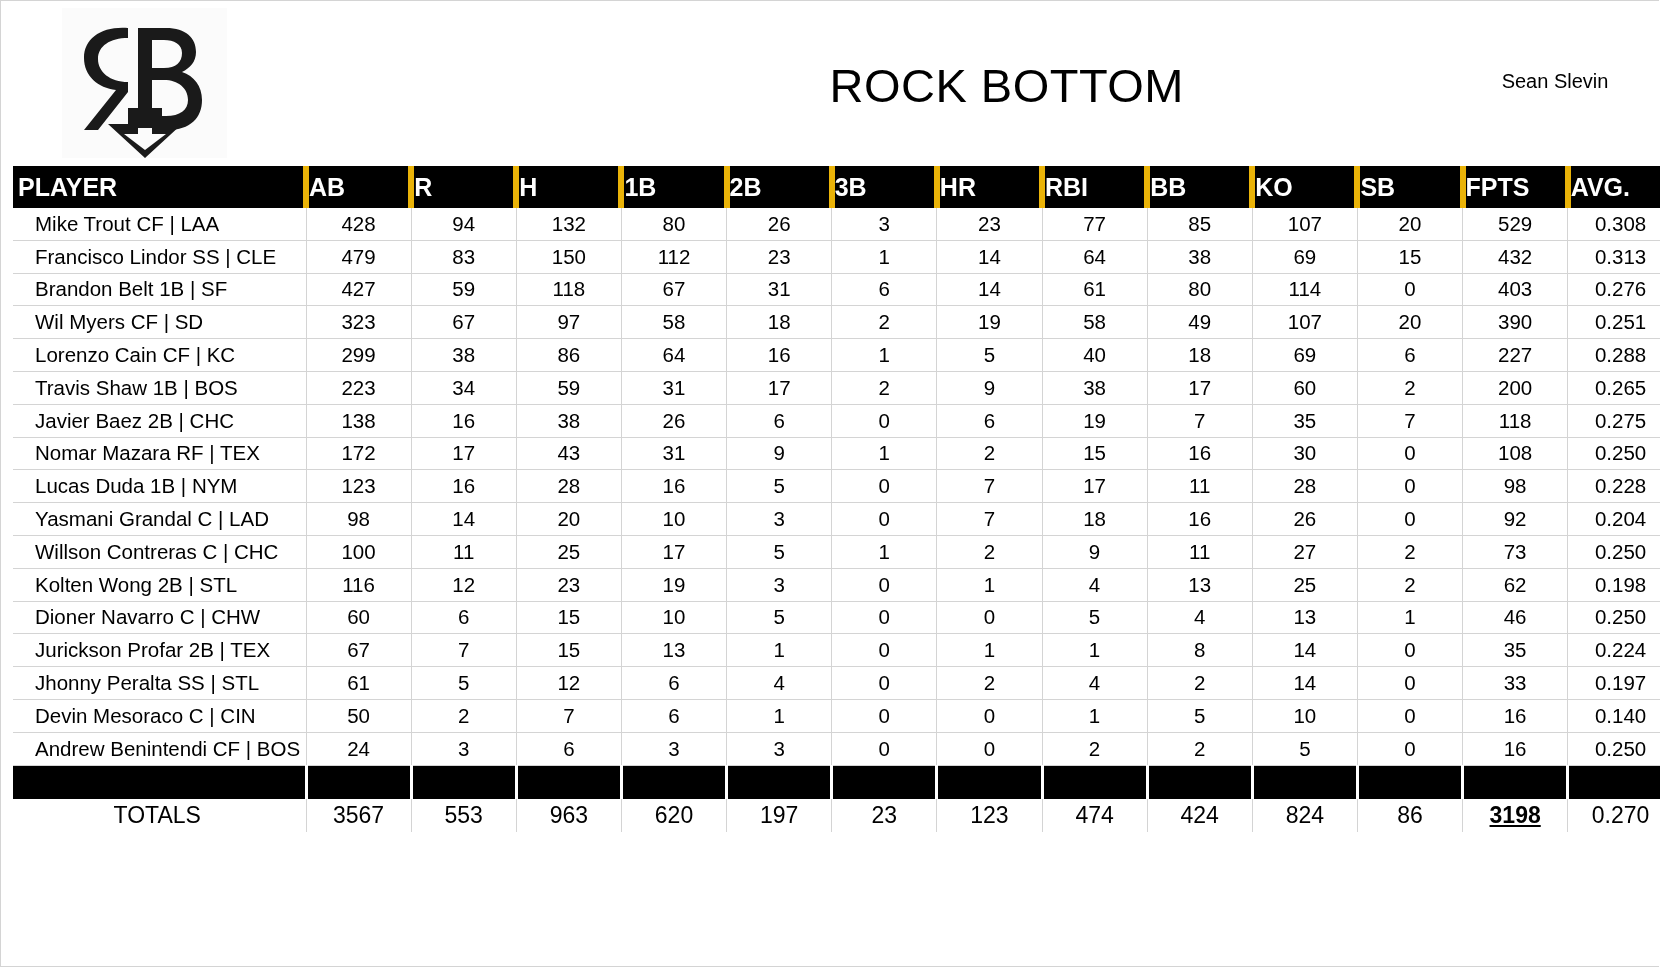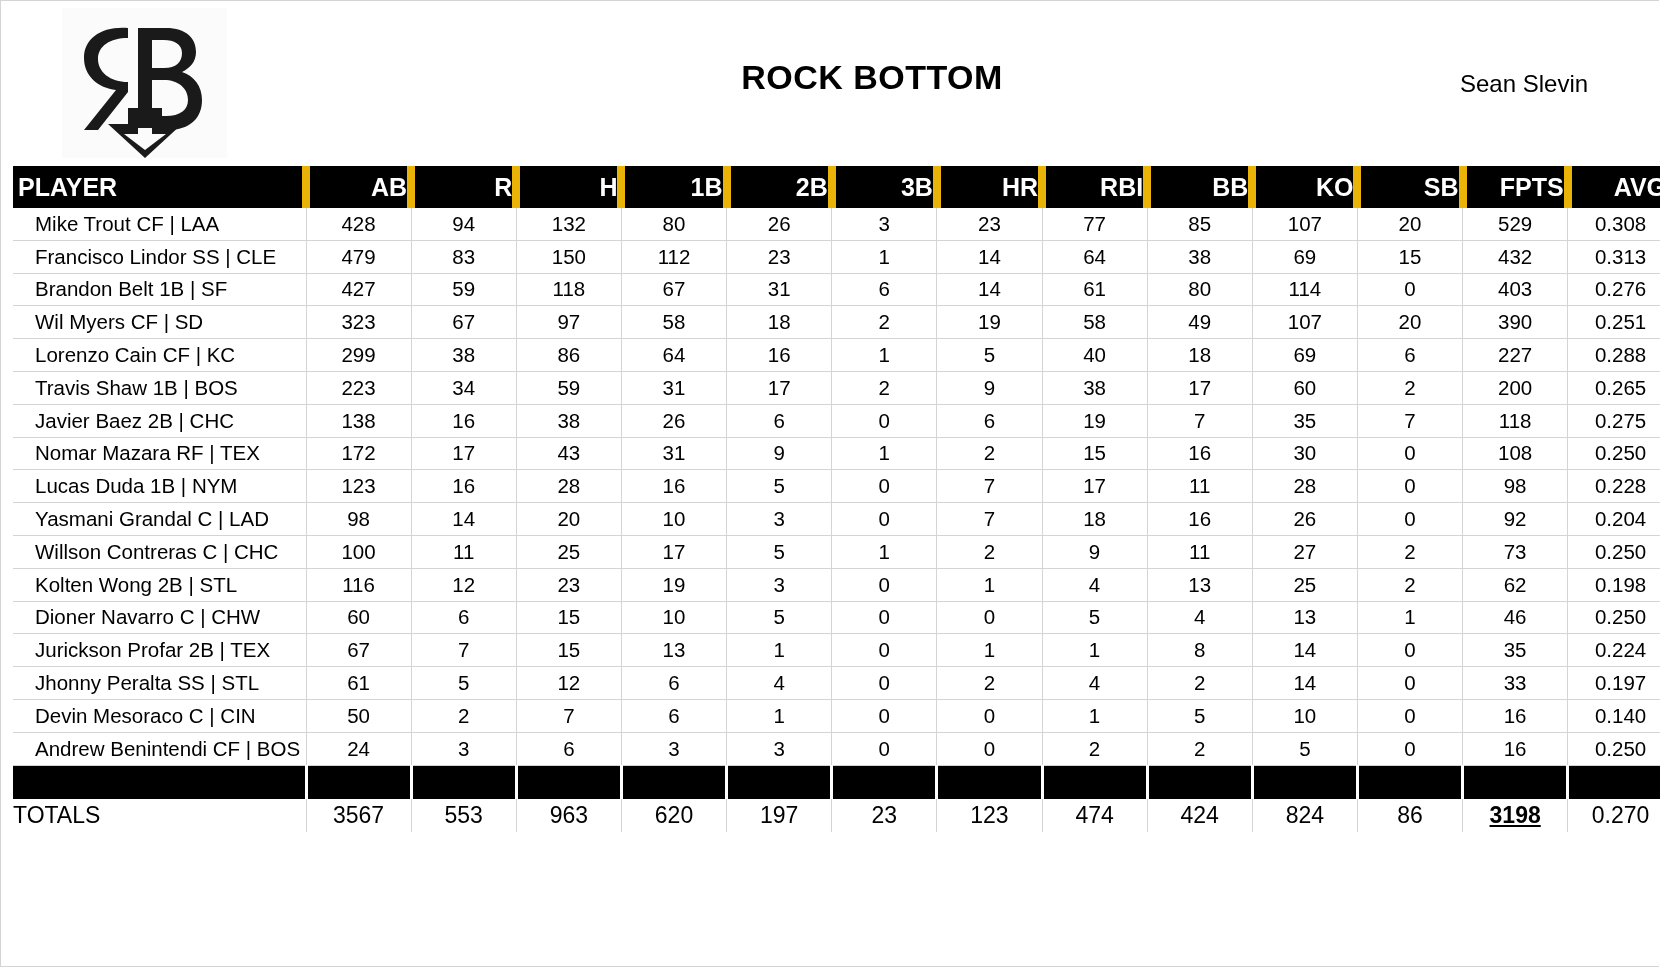--- a/index.html
+++ b/index.html
@@ -2,42 +2,42 @@
 <html><head>
 <meta charset="utf-8">
 <style>
   html, body { margin: 0; padding: 0; background: #ffffff; }
   body {
     width: 1660px; height: 967px; position: relative; overflow: hidden;
     font-family: "Liberation Sans", "DejaVu Sans", sans-serif; color: #000;
   }
   .frame { position: absolute; left: 0; top: 0; width: 1658px; height: 965px; border: 1px solid #d4d4d4; border-right: none; }
   .logo { position: absolute; left: 62px; top: 8px; width: 165px; height: 150px; background: #fbfbfb; }
-  .title { position: absolute; left: 560px; width: 624px; top: 58px; text-align: center; font-size: 34px; font-weight: bold; letter-spacing: 0.5px; }
-  .owner { position: absolute; left: 1460px; width: 190px; top: 70px; text-align: left; font-size: 24px; }
+  .title { position: absolute; left: 560px; width: 624px; top: 58px; text-align: right; font-size: 47px; font-weight: normal; letter-spacing: 0.5px; }
+  .owner { position: absolute; left: 1460px; width: 190px; top: 70px; text-align: center; font-size: 20px; }
   table.stats {
     position: absolute; left: 13px; top: 166px; border-collapse: collapse; table-layout: fixed;
     width: 1660px;
   }
   table.stats col.player { width: 293px; }
   table.stats col.stat { width: 105.15px; }
   th {
     background: #000; color: #fff; font-size: 25px; font-weight: bold; height: 42px; padding: 0;
-    border-left: 8px solid #eab308; text-align: right; vertical-align: middle;
+    border-left: 6px solid #eab308; text-align: left; vertical-align: middle;
   }
   th.player-h { text-align: left; padding-left: 5px; border-left: none; }
   td {
     height: 31.8px; padding: 0; font-size: 20.5px; text-align: center; vertical-align: middle;
     border-left: 1px solid #d4d4d4; border-bottom: 1px solid #d4d4d4; white-space: nowrap;
   }
   td.player-c { text-align: left; padding-left: 22px; border-left: none; }
   tr.black-row td { background: #000; height: 33px; border-left: 3px solid #fff; border-bottom: none; }
   tr.black-row td:first-child { border-left: none; }
   tr.totals-row td { height: 33px; font-size: 23px; border-bottom: none; }
-  tr.totals-row td.player-c { text-align: left; padding-right: 4px; padding-left: 0; }
+  tr.totals-row td.player-c { text-align: center; padding-right: 4px; padding-left: 0; }
   td.bold { font-weight: bold; text-decoration: underline; }
 </style>
 </head>
 <body>
 
 <div class="frame"></div>
 
 <div class="logo">
   <svg width="165" height="150" viewBox="0 0 165 150">
 

